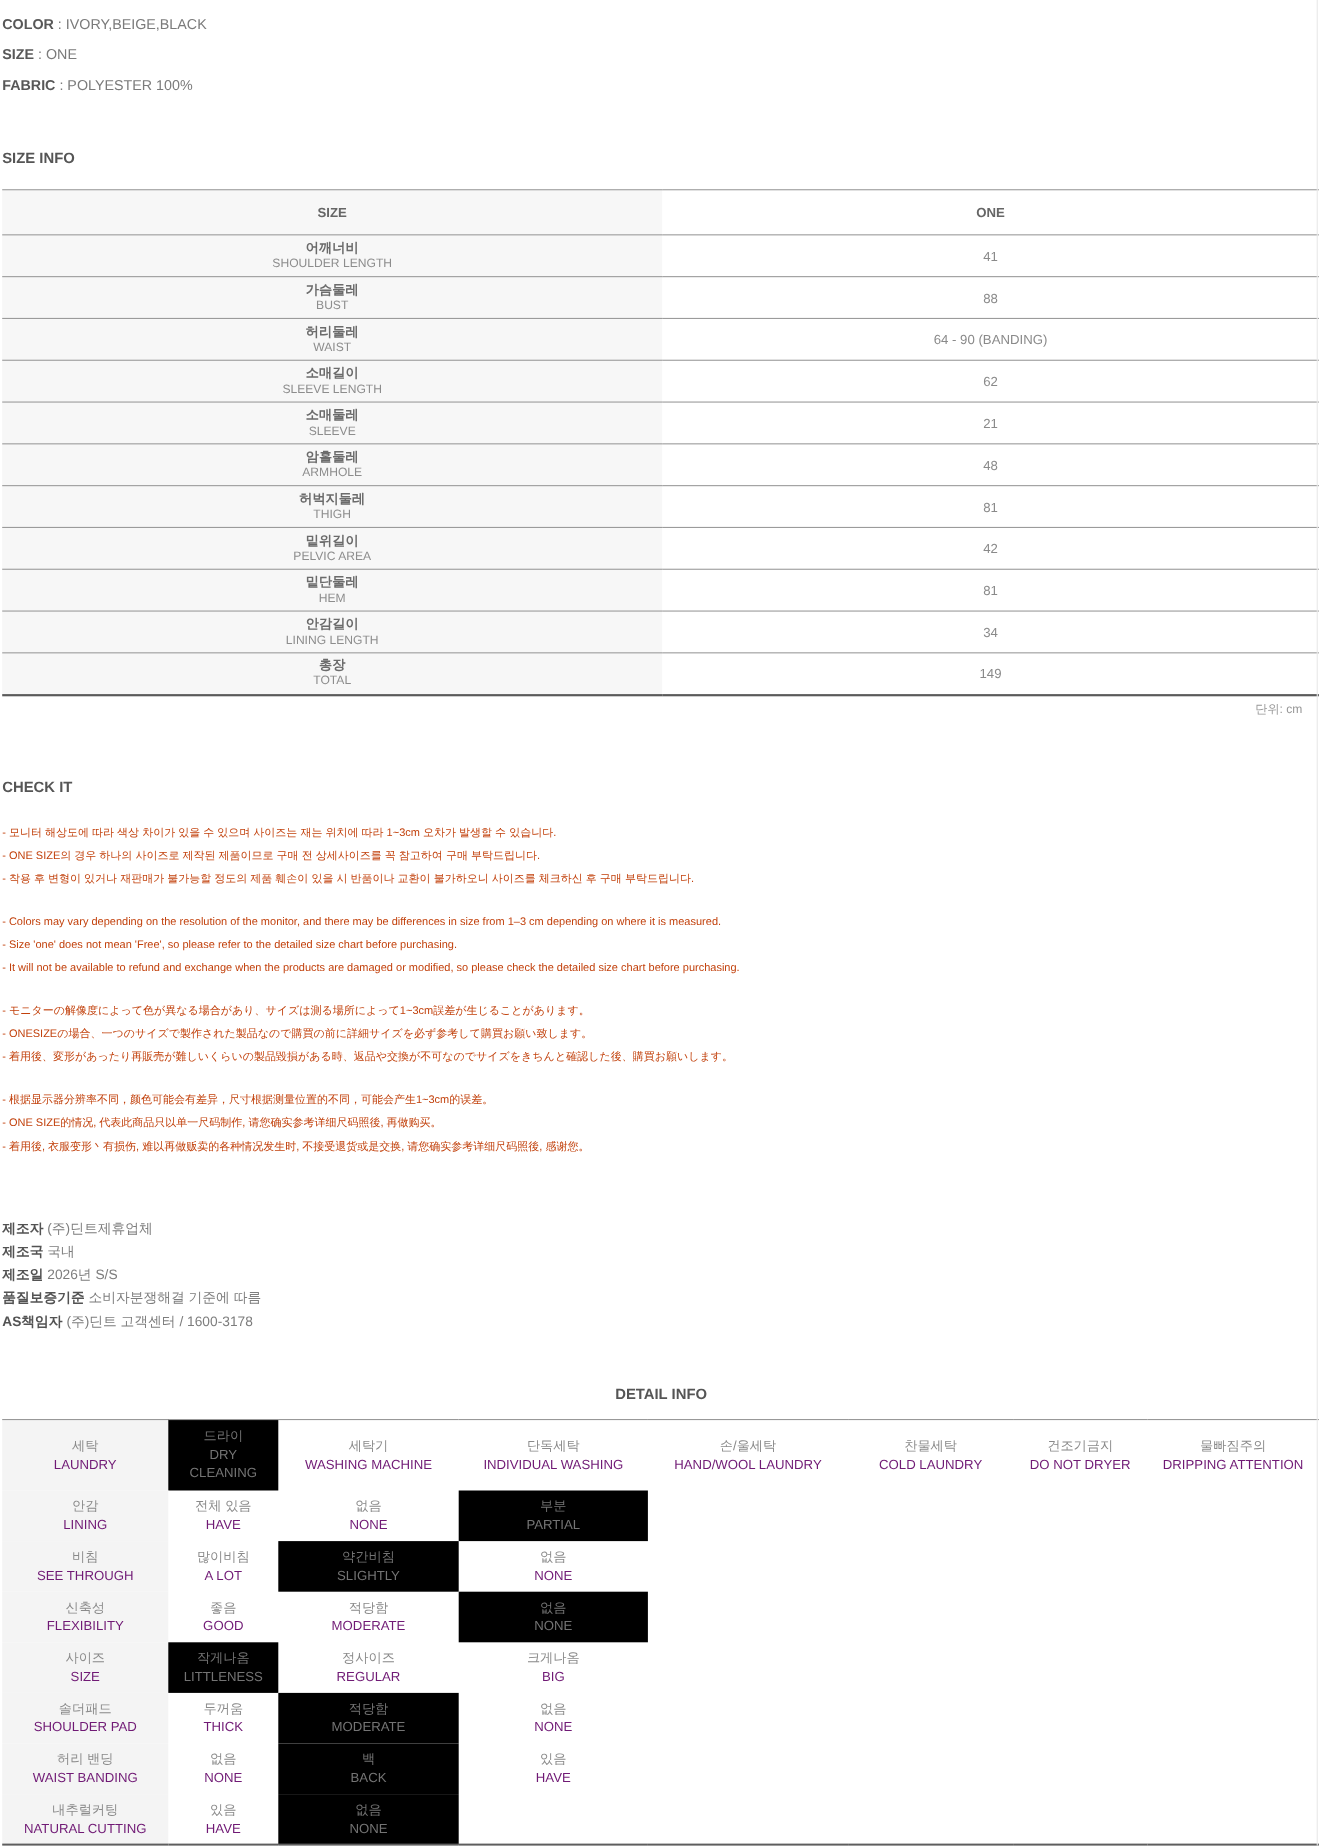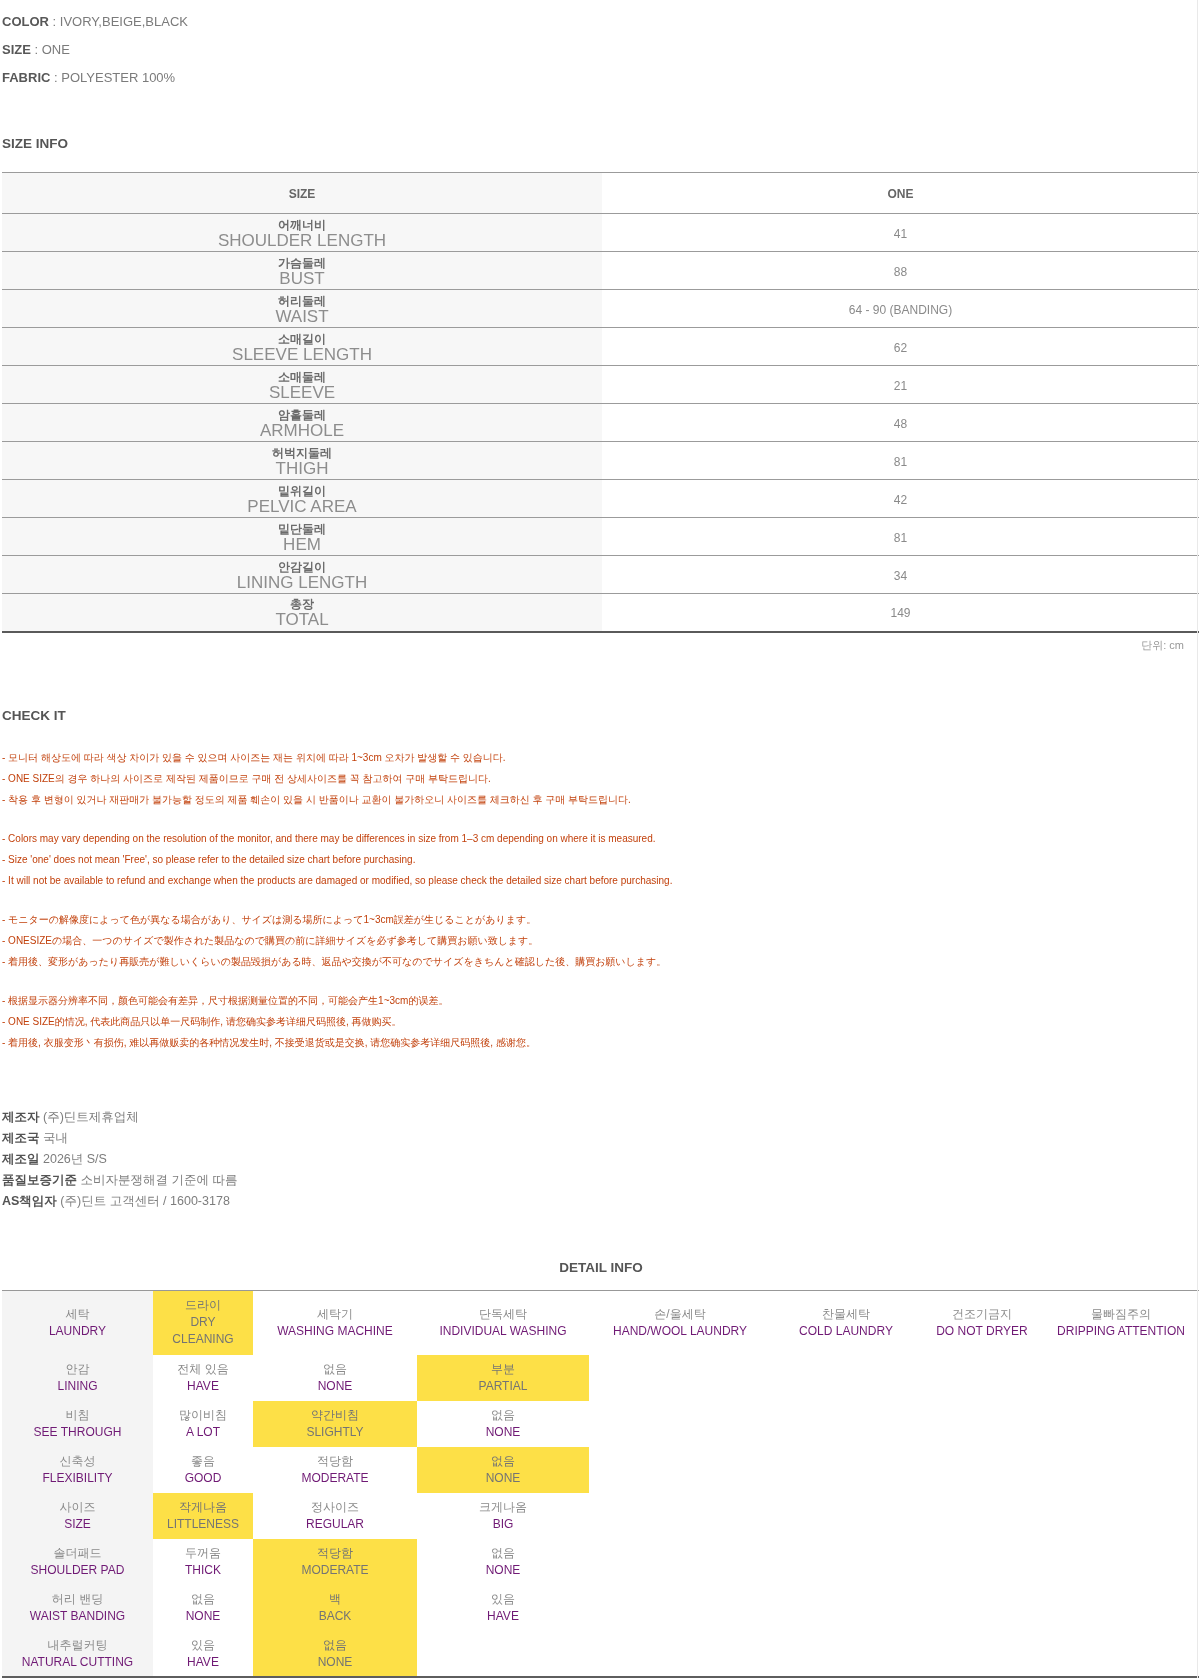--- a/index.html
+++ b/index.html
@@ -26,21 +26,21 @@
   table.size-table {
     width:1197px; border-collapse:collapse; margin-top:20px;
     border-top:1px solid #9b9b9b; border-bottom:2px solid #5a5a5a;
   }
   .size-table td { border-bottom:1px solid #9b9b9b; text-align:center; vertical-align:middle; }
   .size-table .label-cell { background:#f7f7f7; width:600px; }
   .size-table tr.hdr td { height:41px; }
   .size-table tr.data td { height:38px; }
   .size-hdr { font-size:12px; font-weight:700; color:#666; }
   .kr-label { display:block; font-size:12px; font-weight:700; color:#6b6b6b; line-height:15px; }
-  .en-label { display:block; font-size:17px; color:#8d8d8d; line-height:15px; }
+  .en-label { display:block; font-size:11px; color:#8d8d8d; line-height:15px; }
   .size-value { font-size:12px; color:#8a8a8a; }
 
   .unit-note { width:1197px; margin-top:5px; text-align:right; font-size:11px; line-height:14px; color:#979797; padding-right:15px; }
 
   
   .notes { margin-top:18px; }
   .notes.first { margin-top:23px; }
   .notes p { font-size:10px; line-height:21px; color:#c2410c; }
 
   
@@ -52,21 +52,21 @@
   table.detail-table {
     width:1197px; table-layout:fixed; border-collapse:collapse; margin-top:14px;
     border-top:1px solid #989898; border-bottom:2px solid #5e5e5e;
   }
   .detail-table td { text-align:center; vertical-align:middle; padding:0 6px; }
   .detail-table tr.r1 td { height:65px; }
   .detail-table tr.rn td { height:46px; }
   .detail-table td.dlabel { background:#f4f4f4; }
   .kr-opt { display:block; font-size:12px; color:#8a8a8a; line-height:17px; }
   .en-opt { display:block; font-size:12px; color:#701a75; line-height:17px; }
-  .detail-table td.sel { background:#fde047; }
+  .detail-table td.sel { background:#000000; }
   .detail-table td.sel .kr-opt, .detail-table td.sel .en-opt { color:#747474; }
   .detail-table tr.r1 td.sel { padding:0 17px; }
 </style>
 </head>
 <body>
 
 <div class="page">
 
   <div class="top-info">
     <p class="info-line"><span class="lbl">COLOR</span> <span>: IVORY,BEIGE,BLACK</span></p>

